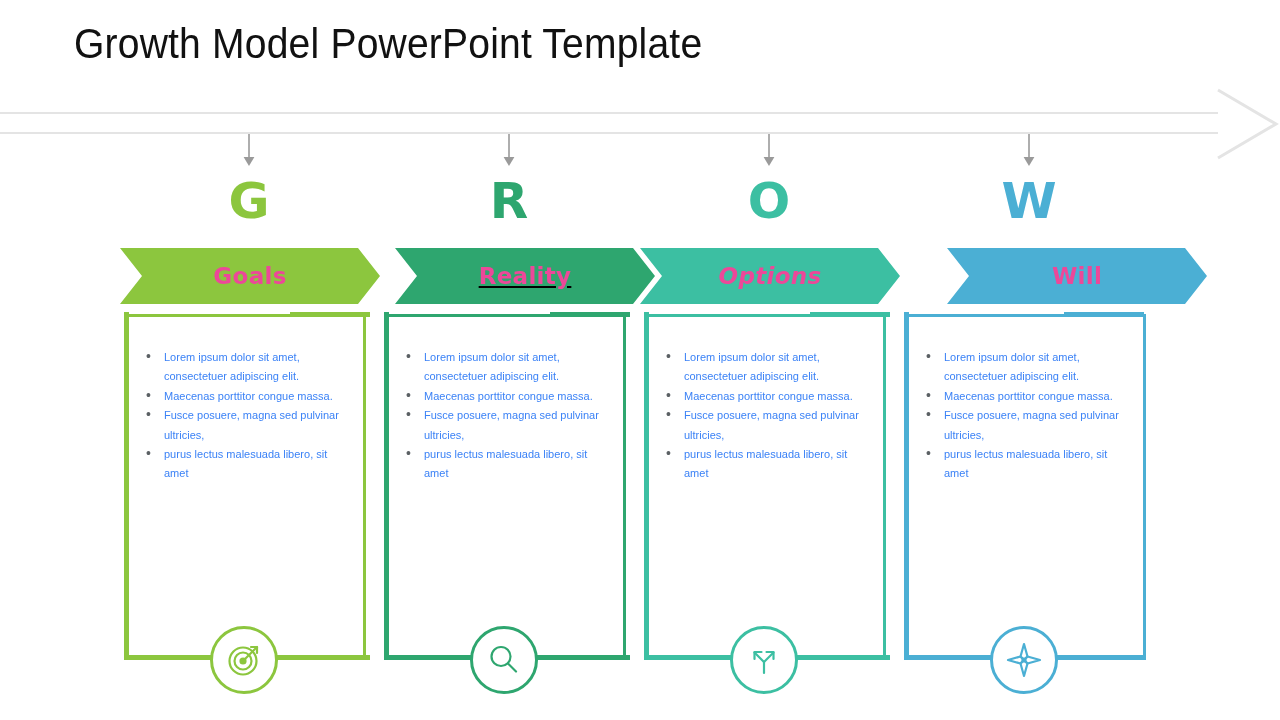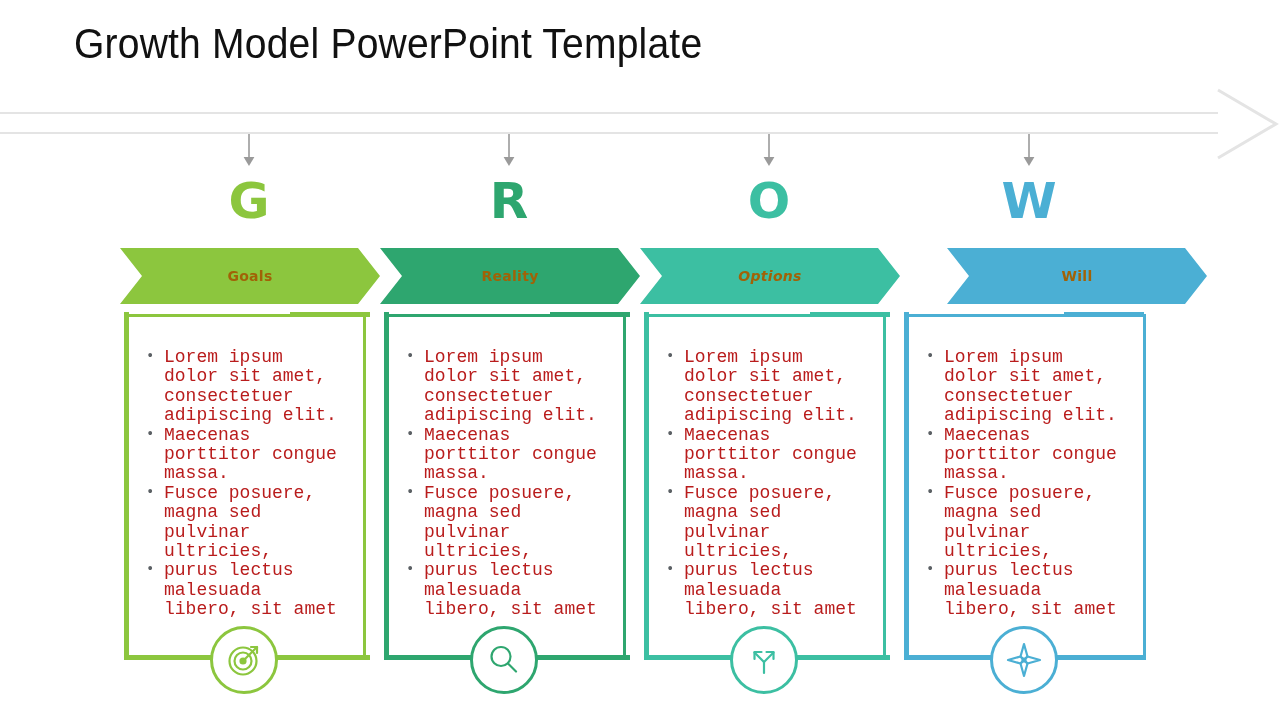--- a/index.html
+++ b/index.html
@@ -83,22 +83,22 @@
     justify-content: center;
   }
   .chevron-shape {
     position: absolute;
     inset: 0;
   }
   .chevron-shape svg { display: block; width: 100%; height: 100%; }
   .chevron-label {
     position: relative;
     z-index: 2;
-    color: #a16207;
-    font-size: 14px;
+    color: #ec4899;
+    font-size: 23px;
     font-weight: 700;
     letter-spacing: 0.3px;
     font-family: "DejaVu Sans", sans-serif;
   }
 
   
   .col-frame-thin {
     position: absolute;
     box-sizing: border-box;
     border-style: solid;
@@ -122,24 +122,24 @@
   .bullets {
     position: absolute;
     list-style: none;
     margin: 0;
     padding: 0;
   }
   .bullets li {
     position: relative;
     padding-left: 22px;
     margin-bottom: 0px;
-    font-size: 18px;
+    font-size: 11px;
     line-height: 19.4px;
-    color: #b91c1c;
-    font-family: Liberation Mono, monospace;
+    color: #3b82f6;
+    font-family: Liberation Sans, sans-serif;
   }
   .bullets li::before {
     content: "•";
     position: absolute;
     left: 4px;
     top: -1px;
     font-size: 14px;
     color: #5b6064;
   }
 
@@ -205,21 +205,21 @@
   </div>
 <div id="chevrons-layer">
     <div class="chevron" style="left: 120px; width: 260px;">
       <div class="chevron-shape">
         <svg viewBox="0 0 260 56" preserveAspectRatio="none">
           <polygon points="0,0 238,0 260,28 238,56 0,56 22,28" fill="#8CC63E"></polygon>
         </svg>
       </div>
       <span class="chevron-label">Goals</span>
     </div>
-    <div class="chevron" style="left: 380px; width: 260px;">
+    <div class="chevron" style="left: 395px; width: 260px; text-decoration: underline;">
       <div class="chevron-shape">
         <svg viewBox="0 0 260 56" preserveAspectRatio="none">
           <polygon points="0,0 238,0 260,28 238,56 0,56 22,28" fill="#2EA66F"></polygon>
         </svg>
       </div>
       <span class="chevron-label">Reality</span>
     </div>
     <div class="chevron" style="left: 640px; width: 260px; font-style: italic;">
       <div class="chevron-shape">
         <svg viewBox="0 0 260 56" preserveAspectRatio="none">

